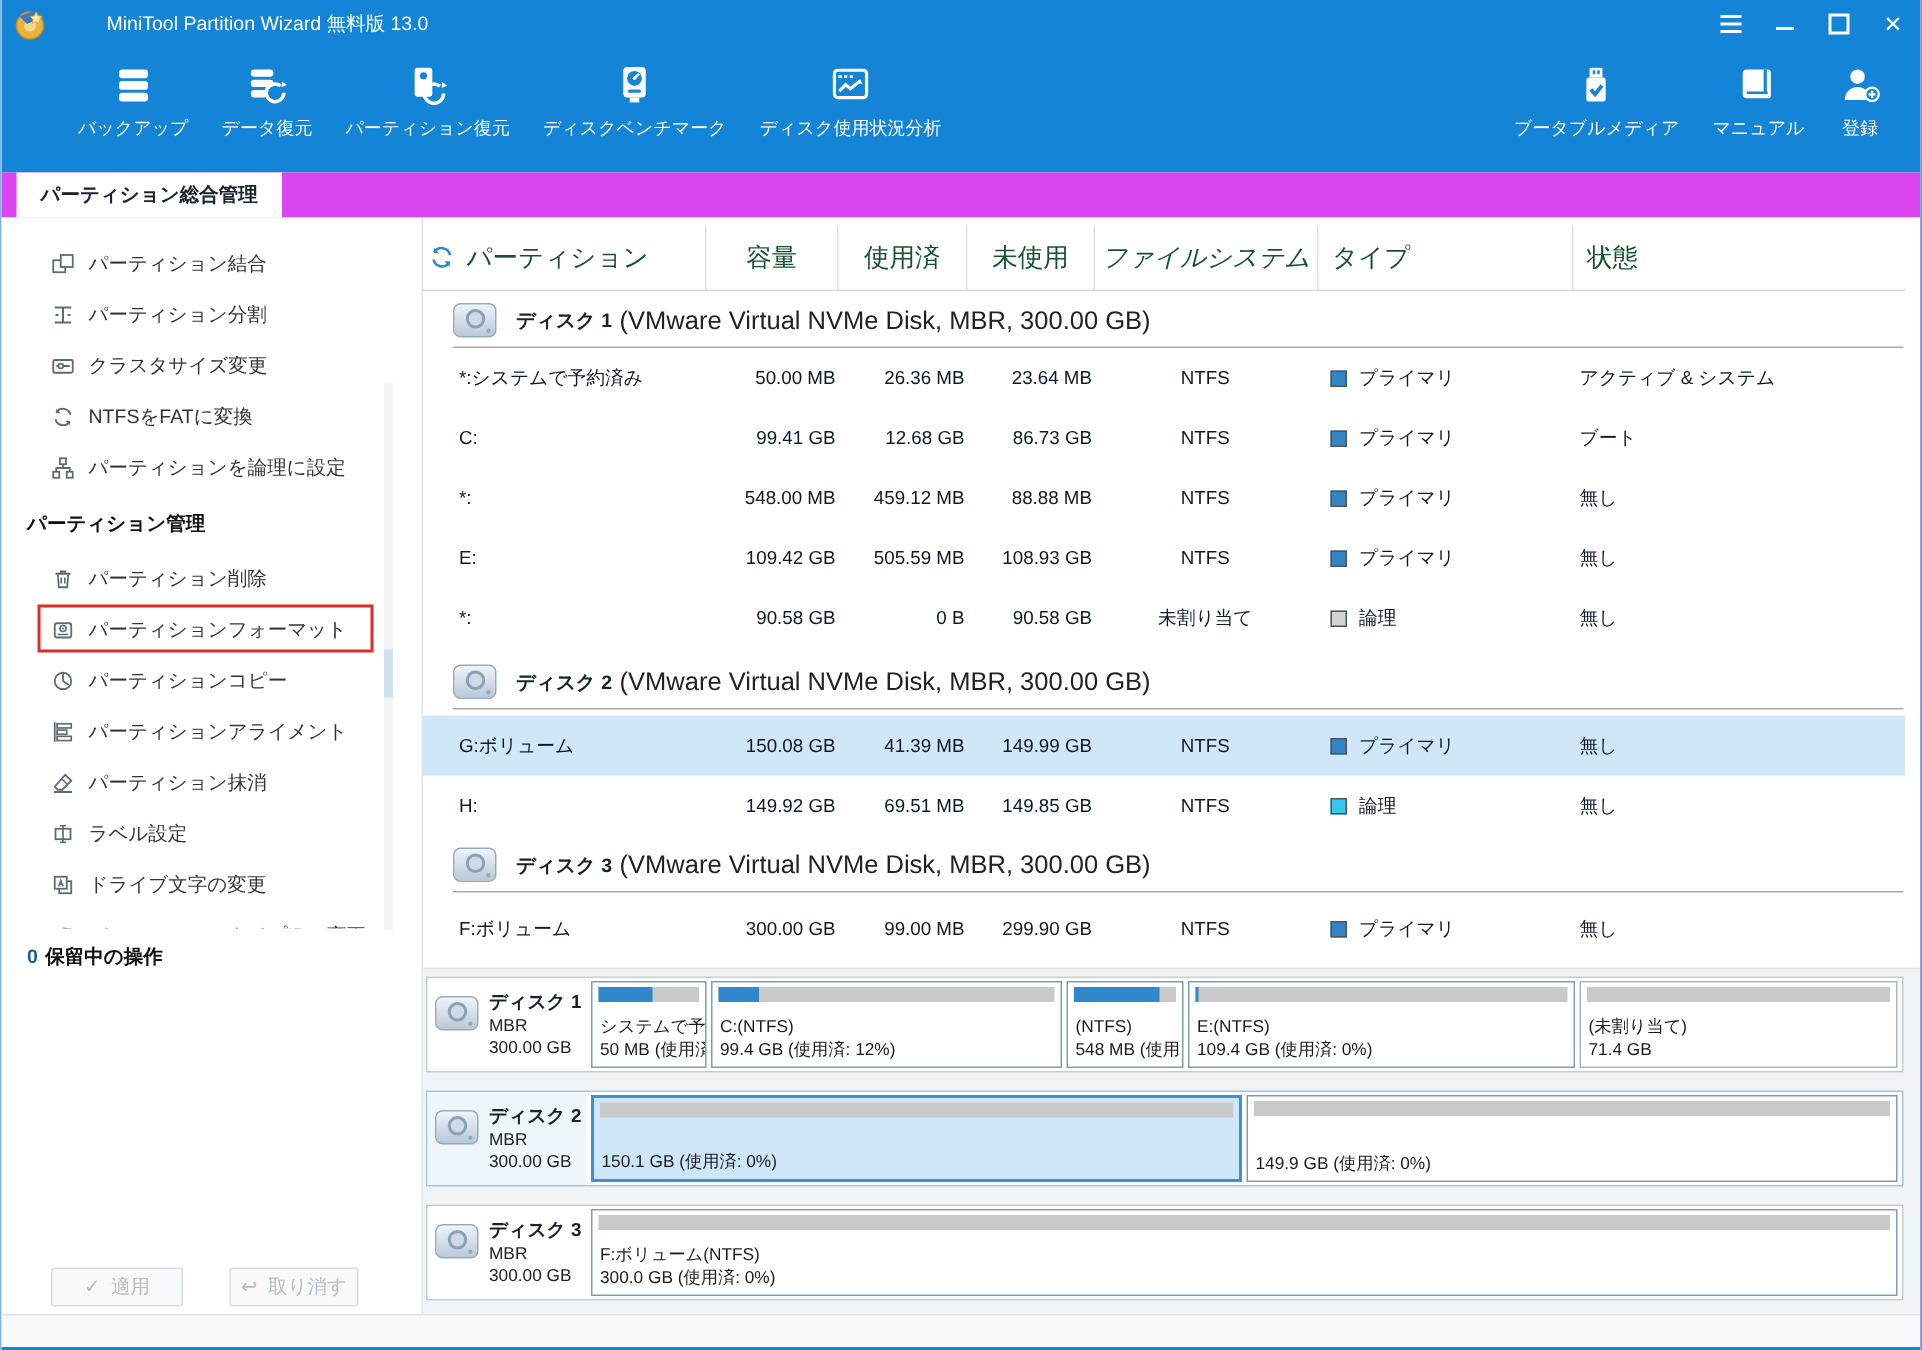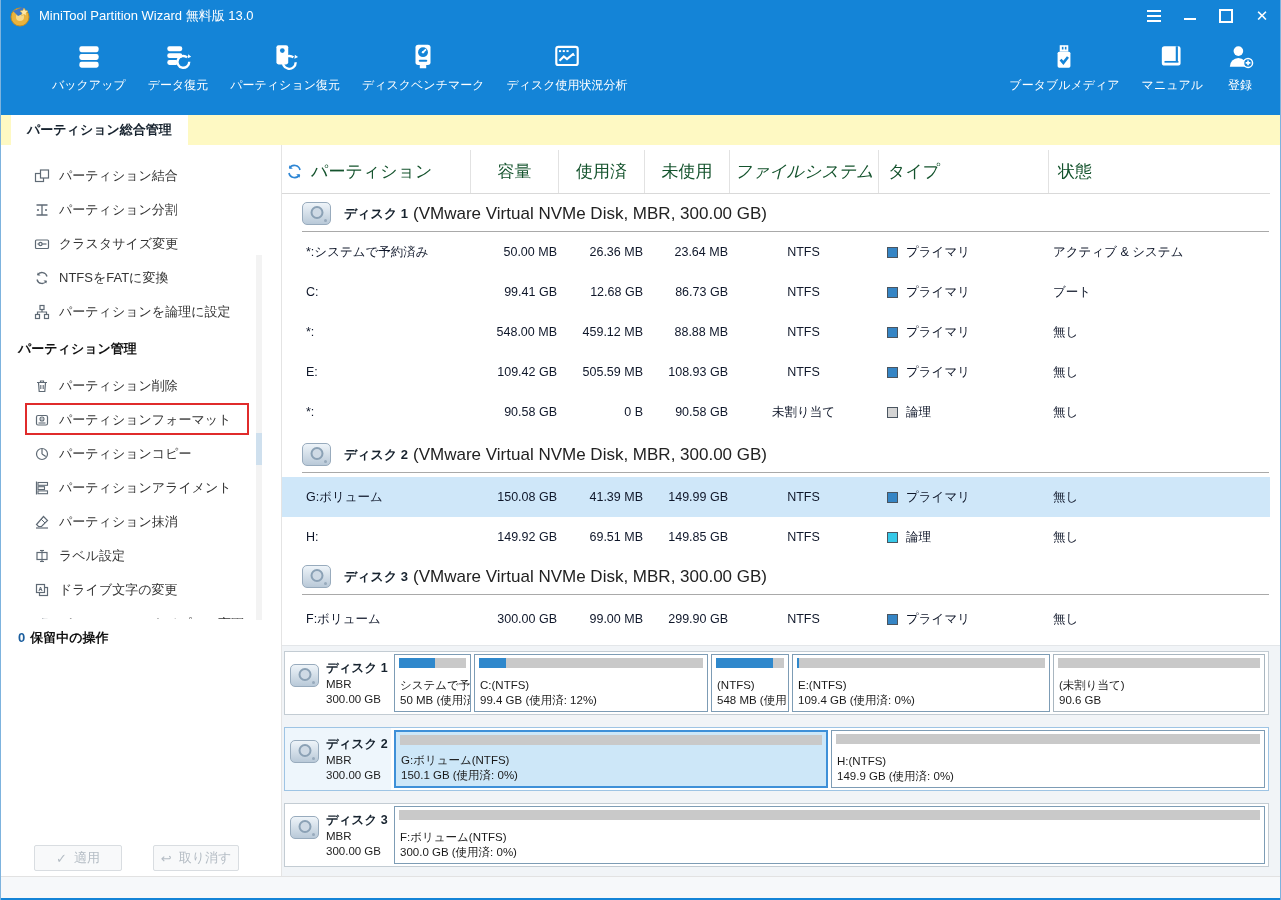--- a/index.html
+++ b/index.html
@@ -1,36 +1,36 @@
 <!DOCTYPE html>
 <html><head>
 <meta charset="utf-8">
 <style>
   html,body{margin:0;padding:0;background:#2b2b2b;}
   body{font-family:"Liberation Sans","DejaVu Sans",sans-serif;-webkit-font-smoothing:antialiased;}
   .win{position:relative;width:1281px;height:900px;background:#fff;overflow:hidden;
        border-left:1px solid #7db3de;border-right:1px solid #7db3de;box-sizing:border-box;}
   
-  .titlebar{position:absolute;top:0;left:0;right:0;height:32px;background:#1484d7;display:flex;align-items:center;}
+  .titlebar{position:absolute;top:0;left:0;right:0;height:32px;background:#1484d7;display:flex;align-items:center;gap:32px;}
   .logo{width:22px;height:22px;margin:0 8px 0 8px;position:relative;}
   .title-text{color:#fff;font-size:13px;}
   .wctrls{position:absolute;right:10px;top:0;height:32px;display:flex;align-items:center;gap:20px;}
   .wc{color:#fff;width:16px;height:16px;display:flex;align-items:center;justify-content:center;cursor:default;}
   .wc-menu span{display:block;width:14px;height:2px;background:#fff;box-shadow:0 5px 0 #fff,0 -5px 0 #fff;}
   .wc-min span{display:block;width:12px;height:2px;background:#fff;margin-top:6px;}
   .wc-max span{display:block;width:10px;height:10px;border:2px solid #fff;}
   .wc-close{font-size:15px;}
   
   .toolbar{position:absolute;top:32px;left:0;right:0;height:83px;background:#1484d7;display:flex;justify-content:space-between;}
   .tgroup{display:flex;align-items:flex-start;padding:10px 10px 0 4px;margin-left:36px;}
   .titem{display:flex;flex-direction:column;align-items:center;padding:0 11px;cursor:default;}
   .titem svg{width:30px;height:30px;}
   .tlabel{color:#fff;font-size:12px;margin-top:5px;white-space:nowrap;}
   
-  .tabstrip{position:absolute;top:115px;left:0;right:0;height:30px;background:#fef9c3;}
+  .tabstrip{position:absolute;top:115px;left:0;right:0;height:30px;background:#d946ef;}
   .tab{position:absolute;left:10px;top:0;height:30px;background:#fff;display:flex;align-items:center;
        padding:0 16px;font-size:13px;font-weight:bold;color:#16222e;white-space:nowrap;}
   
   .sidebar{position:absolute;top:145px;left:0;width:281px;bottom:23px;background:#fff;border-right:1px solid #e4e4e4;box-sizing:border-box;}
   .nav{position:absolute;top:14px;left:0;width:255px;height:460px;overflow:hidden;text-align:right;}
   .nav-item{height:34px;display:flex;align-items:center;padding-left:33px;cursor:default;}
   .nav-item svg{width:16px;height:16px;flex:0 0 16px;}
   .nav-label{font-size:13px;color:#333;margin-left:9px;white-space:nowrap;}
   .nav-section{height:40px;display:flex;align-items:center;padding-left:17px;font-size:13px;font-weight:bold;color:#111;}
   .redbox{position:absolute;left:24px;top:258px;width:220px;height:28px;border:2px solid #e02b2b;pointer-events:none;}
@@ -532,49 +532,47 @@
             <div class="bspace"></div>
             <div class="bl">E:(NTFS)</div>
             <div class="bl bl2">109.4 GB (使用済: 0%)</div>
           </div>
           <div class="blk unalloc" style="flex:1;">
             <div class="bar">
                 <div class="bar-fill" style="width: 0%;"></div>
               </div>
             <div class="bspace"></div>
             <div class="bl">(未割り当て)</div>
-            <div class="bl bl2">90.6 GB</div>
+            <div class="bl bl2">71.4 GB</div>
           </div>
         </div>
       </div>
 
       <div class="dmrow sel2">
         <div class="dmlabel" style="background:#eef6fc;">
           <span class="dicon"></span>
           <div>
             <div class="dml-name">ディスク 2</div>
             <div class="dml-sub">MBR</div>
             <div class="dml-sub">300.00 GB</div>
           </div>
         </div>
         <div class="blocks">
           <div class="blk sel" style="width:434px;flex:0 0 434px;">
             <div class="bar">
                 <div class="bar-fill" style="width: 0%;"></div>
               </div>
             <div class="bspace"></div>
-            <div class="bl">G:ボリューム(NTFS)</div>
             <div class="bl bl2">150.1 GB (使用済: 0%)</div>
           </div>
           <div class="blk" style="flex:1;">
             <div class="bar">
                 <div class="bar-fill" style="width: 0%;"></div>
               </div>
             <div class="bspace"></div>
-            <div class="bl">H:(NTFS)</div>
             <div class="bl bl2">149.9 GB (使用済: 0%)</div>
           </div>
         </div>
       </div>
 
       <div class="dmrow">
         <div class="dmlabel">
           <span class="dicon"></span>
           <div>
             <div class="dml-name">ディスク 3</div>

